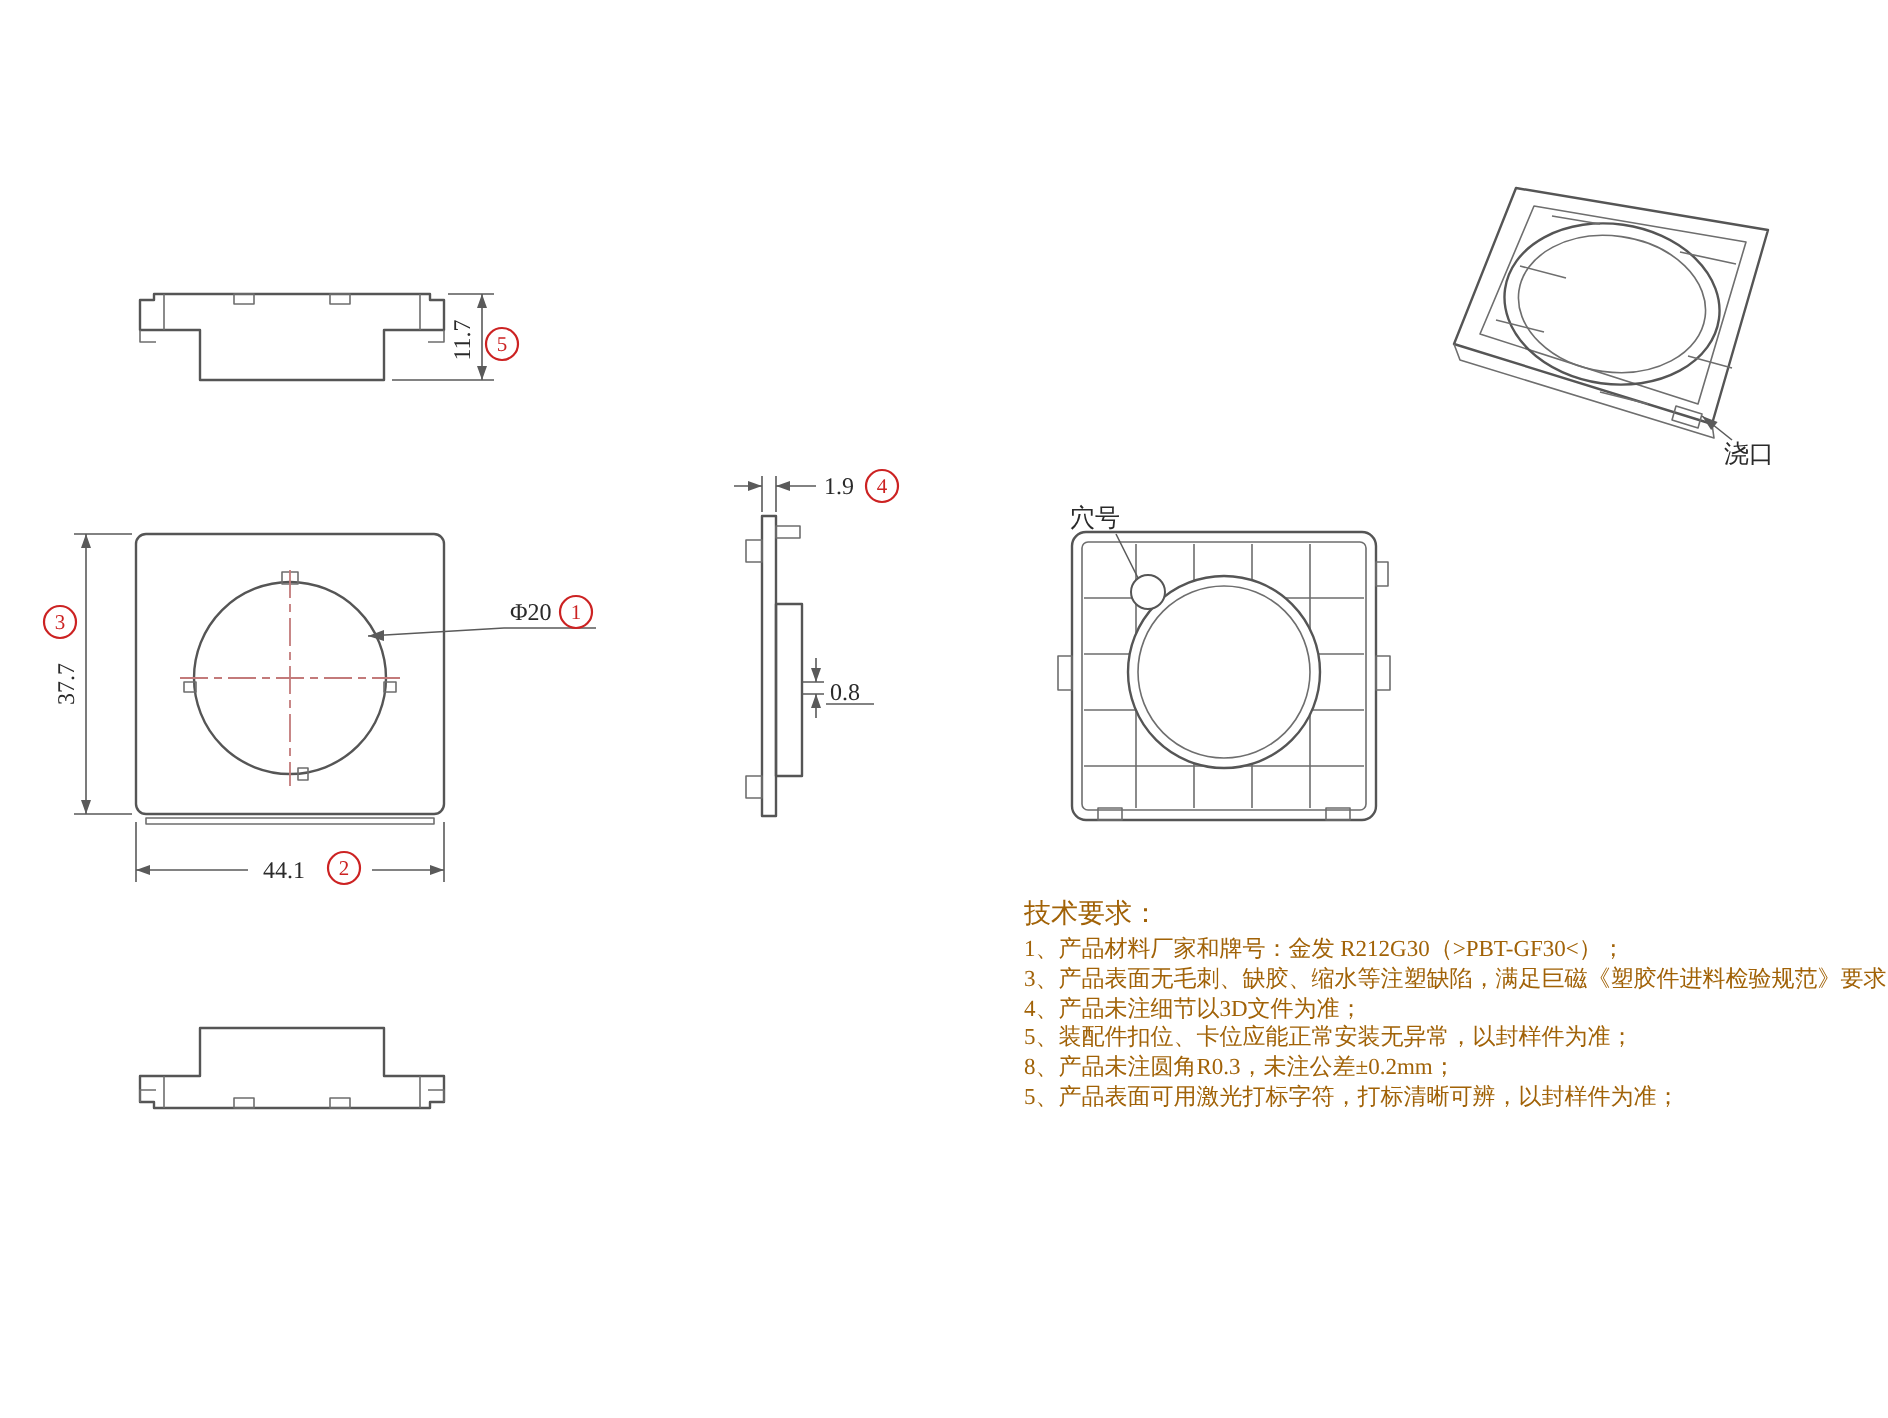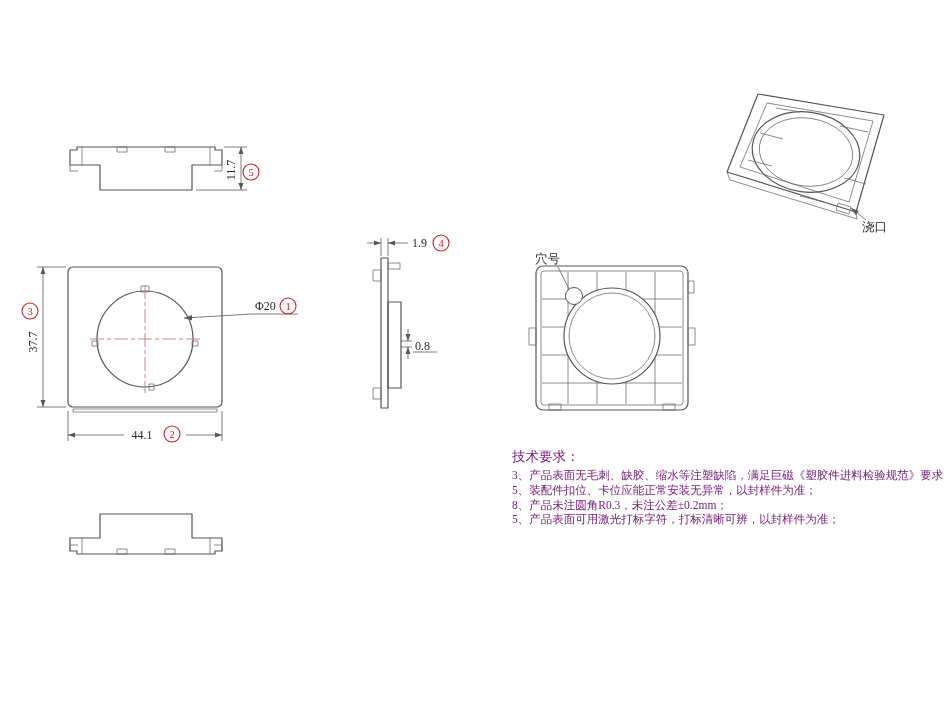--- a/index.html
+++ b/index.html
@@ -15,21 +15,21 @@
   .arrowf { fill:#5a5a5a; stroke:none; }
   .cl   { fill:none; stroke:#c37a7a; stroke-width:0.9; stroke-dasharray:14 3 4 3; }
   .whitefill { fill:#ffffff; stroke:#555; stroke-width:1.2; }
   .whitefill-thin { fill:#ffffff; stroke:#555; stroke-width:1; }
   .dimtext { font-family:"Liberation Serif", serif; font-size:12px; fill:#2a2a2a; }
   .labeltext { font-family:"Liberation Serif", serif; font-size:12.5px; fill:#2a2a2a; }
   .balloon { fill:none; stroke:#cc2222; stroke-width:1.1; }
   .balloontext { font-family:"Liberation Serif", serif; font-size:10.5px; fill:#cc2222; text-anchor:middle; }
 
   
-  .tech { position:absolute; left:512px; top:448px; width:430px; color:#701a75; }
+  .tech { position:absolute; left:512px; top:448px; width:430px; color:#a16207; }
   .tech-title { font-size:13.5px; line-height:18px; margin-bottom:2px; }
   .tech-item { font-size:11.5px; line-height:14.8px; white-space:nowrap; }
 </style>
 </head>
 <body>
 
 <div id="sheet">
 
 <svg class="drawing" width="944" height="709" viewBox="0 0 944 709">
 
@@ -143,19 +143,21 @@
     <path class="thin" d="M222,551 L222,545 L214,545"></path>
     <path class="thin" d="M82,538 V554 M210,538 V554"></path>
     <rect class="thin" x="117" y="549" width="10" height="5"></rect>
     <rect class="thin" x="165" y="549" width="10" height="5"></rect>
   </g>
 
 </svg>
 
 <div class="tech">
   <div class="tech-title">技术要求：</div>
+  <div class="tech-item">1、产品材料厂家和牌号：金发 R212G30（&gt;PBT-GF30&lt;）；</div>
   <div class="tech-item">3、产品表面无毛刺、缺胶、缩水等注塑缺陷，满足巨磁《塑胶件进料检验规范》要求；</div>
+  <div class="tech-item">4、产品未注细节以3D文件为准；</div>
   <div class="tech-item">5、装配件扣位、卡位应能正常安装无异常，以封样件为准；</div>
   <div class="tech-item">8、产品未注圆角R0.3，未注公差±0.2mm；</div>
   <div class="tech-item">5、产品表面可用激光打标字符，打标清晰可辨，以封样件为准；</div>
 </div>
 
 </div>
 
 </body></html>

